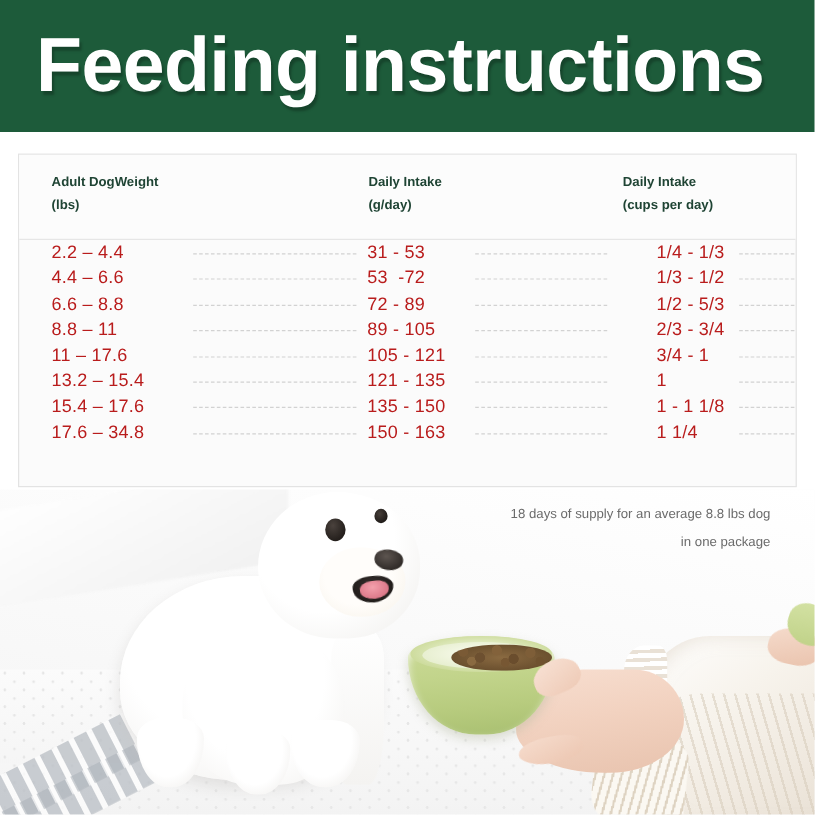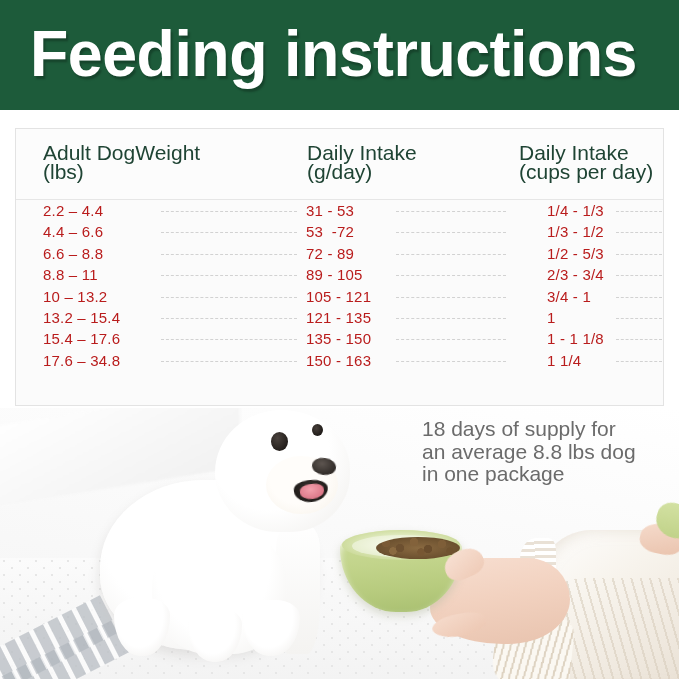--- a/index.html
+++ b/index.html
@@ -58,23 +58,23 @@
   .table-head {
     position: relative;
     height: 70px;
     border-bottom: 1px solid #e6e6e6;
     background: #fcfcfc;
   }
   .th {
     position: absolute;
     top: 14px;
     color: #1f4434;
-    font-size: 21px;
+    font-size: 11px;
     line-height: 19px;
-    font-weight: normal;
+    font-weight: bold;
     white-space: pre-line;
   }
   .th-1 { left: 27px; }
   .th-2 { left: 291px; }
   .th-3 { left: 503px; }
 
   .table-body {
     position: relative;
     height: 205px;
   }
@@ -368,23 +368,23 @@
     transform: rotate(18deg);
     filter: blur(0.5px);
   }
 
   
   .supply-note {
     position: absolute;
     right: 37px;
     top: 418px;
     width: 220px;
-    text-align: left;
+    text-align: right;
     color: #6b6b6b;
-    font-size: 21px;
+    font-size: 11px;
     line-height: 22.5px;
   }
 </style>
 </head>
 <body>
 
 <div class="page">
 
   <div class="banner">
     <div class="banner-title">Feeding instructions</div>
@@ -433,21 +433,21 @@
       <div class="row">
         <div class="cell c1">8.8 – 11</div>
         <div class="leader l1"></div>
         <div class="cell c2">89 - 105</div>
         <div class="leader l2"></div>
         <div class="cell c3">2/3 - 3/4</div>
         <div class="leader l3"></div>
       </div>
 
       <div class="row">
-        <div class="cell c1">10 – 13.2</div>
+        <div class="cell c1">11 – 17.6</div>
         <div class="leader l1"></div>
         <div class="cell c2">105 - 121</div>
         <div class="leader l2"></div>
         <div class="cell c3">3/4 - 1</div>
         <div class="leader l3"></div>
       </div>
 
       <div class="row">
         <div class="cell c1">13.2 – 15.4</div>
         <div class="leader l1"></div>

